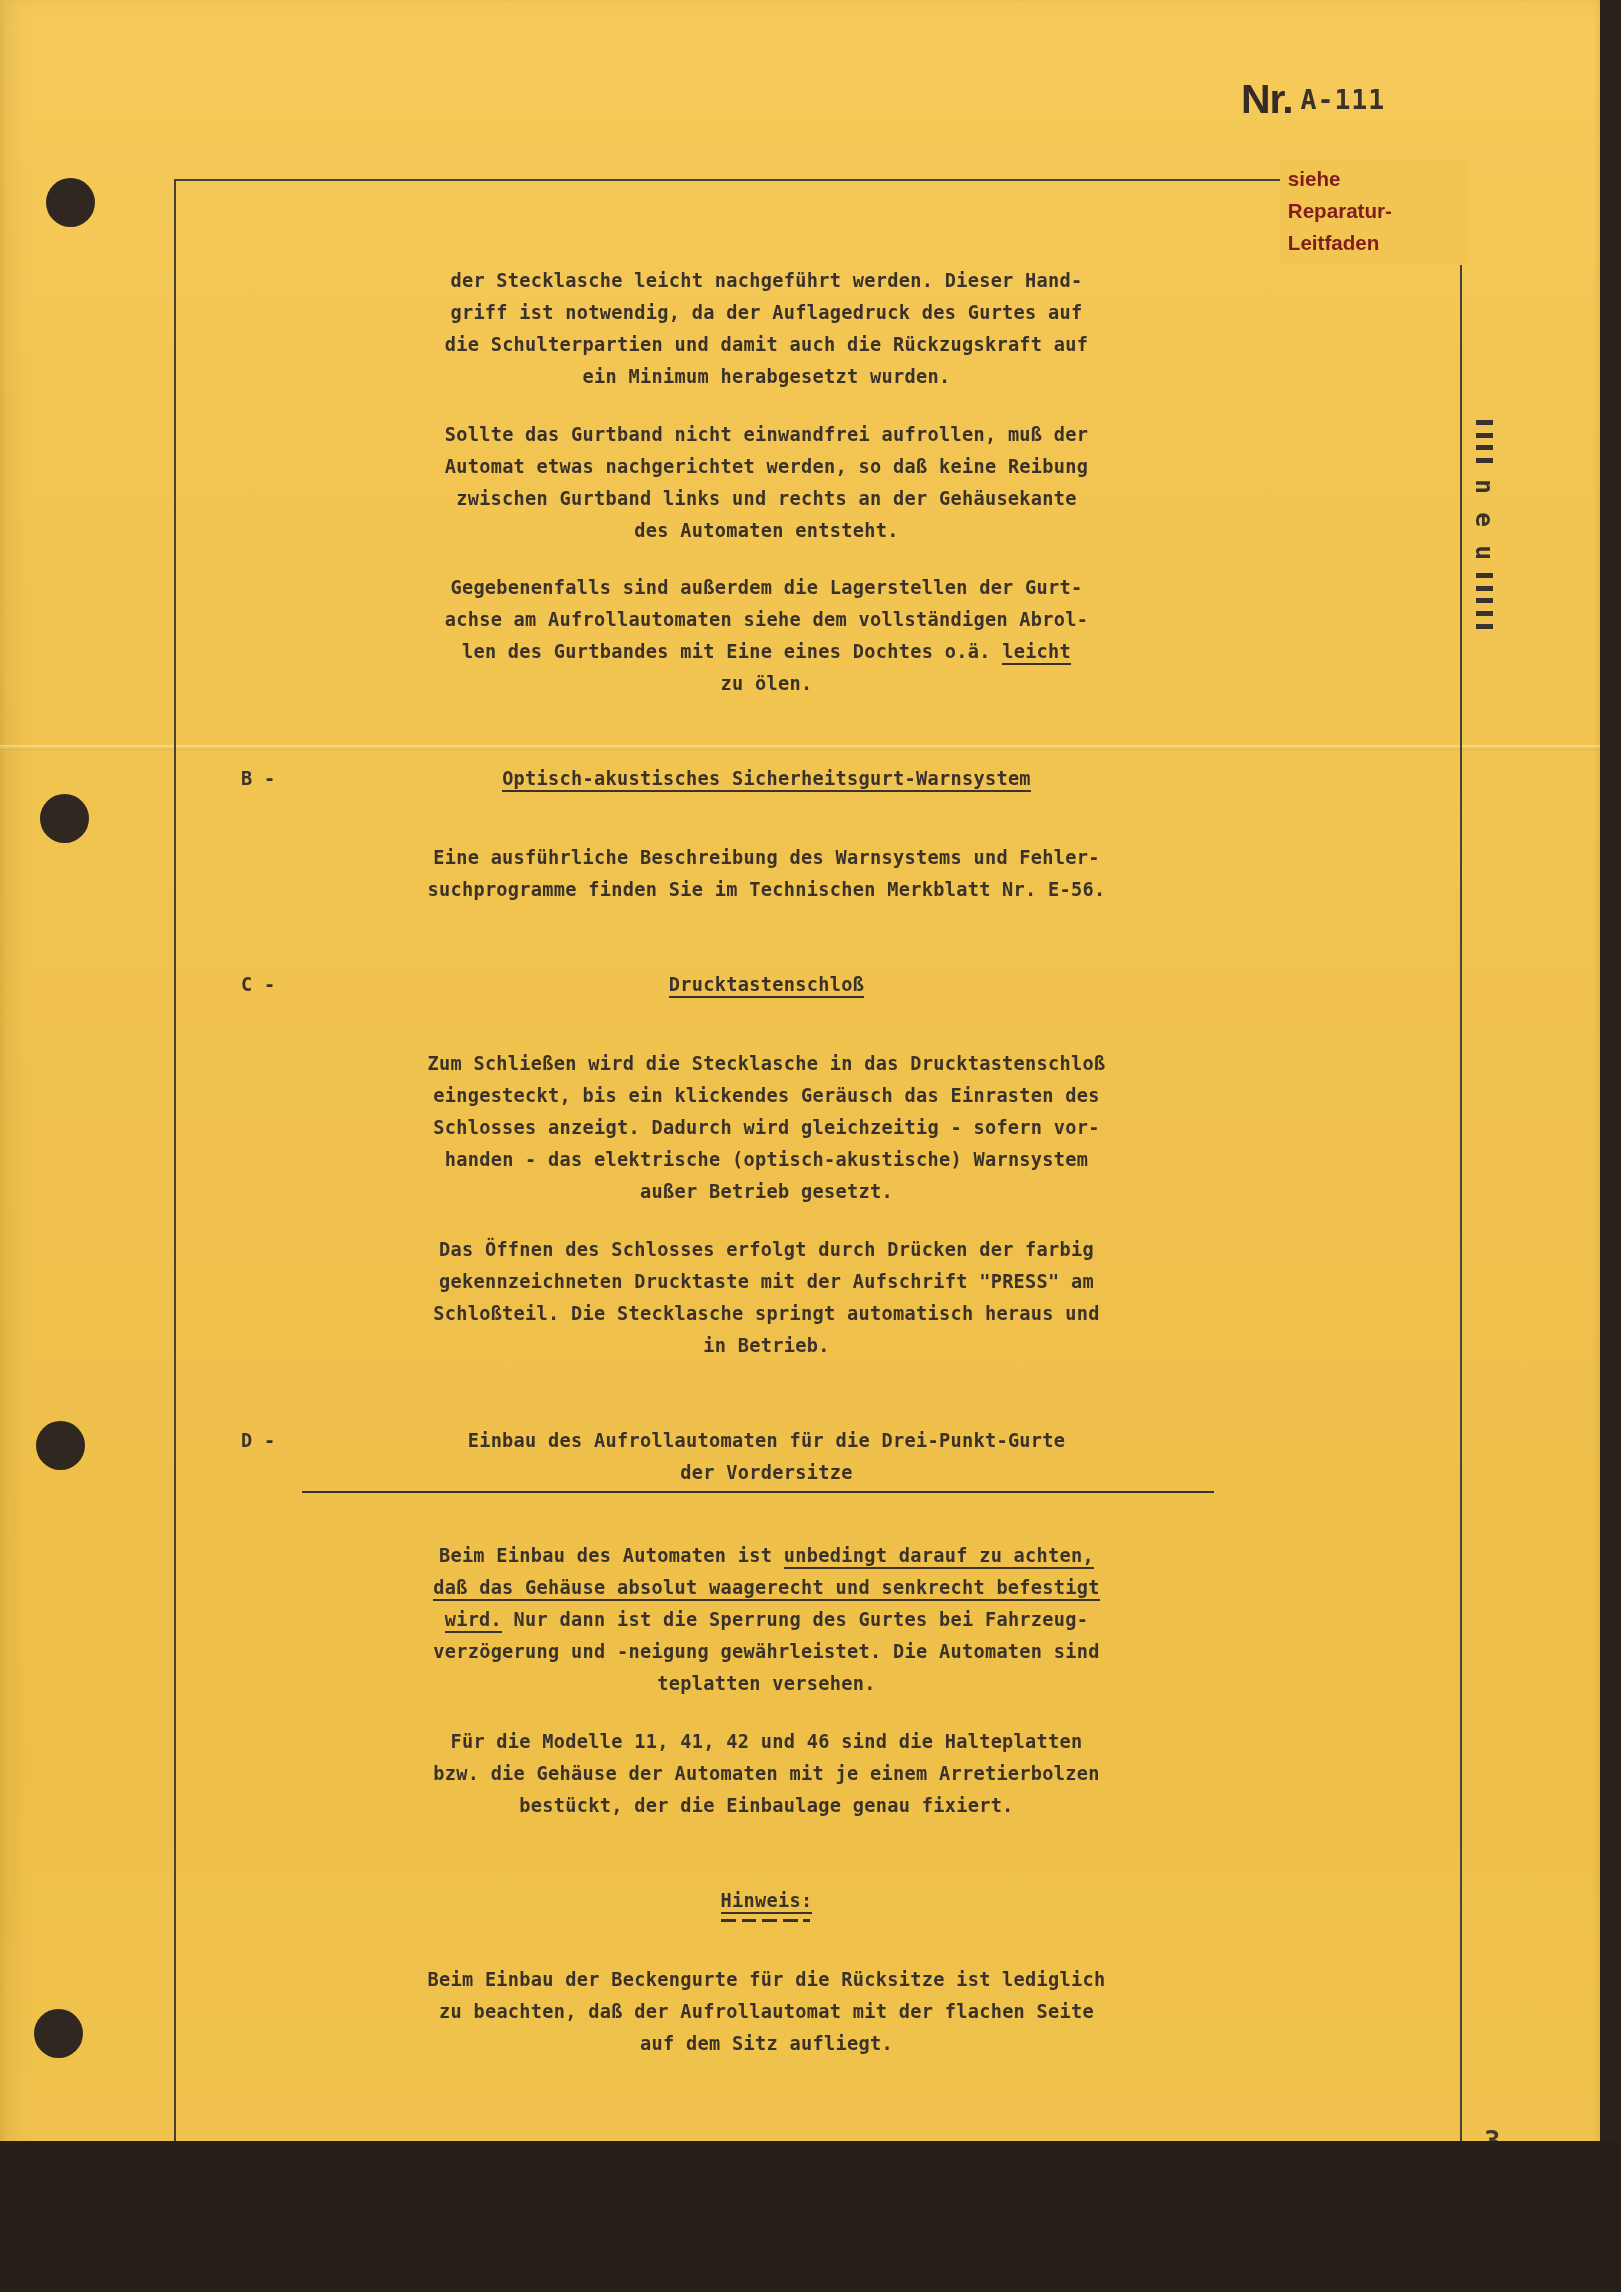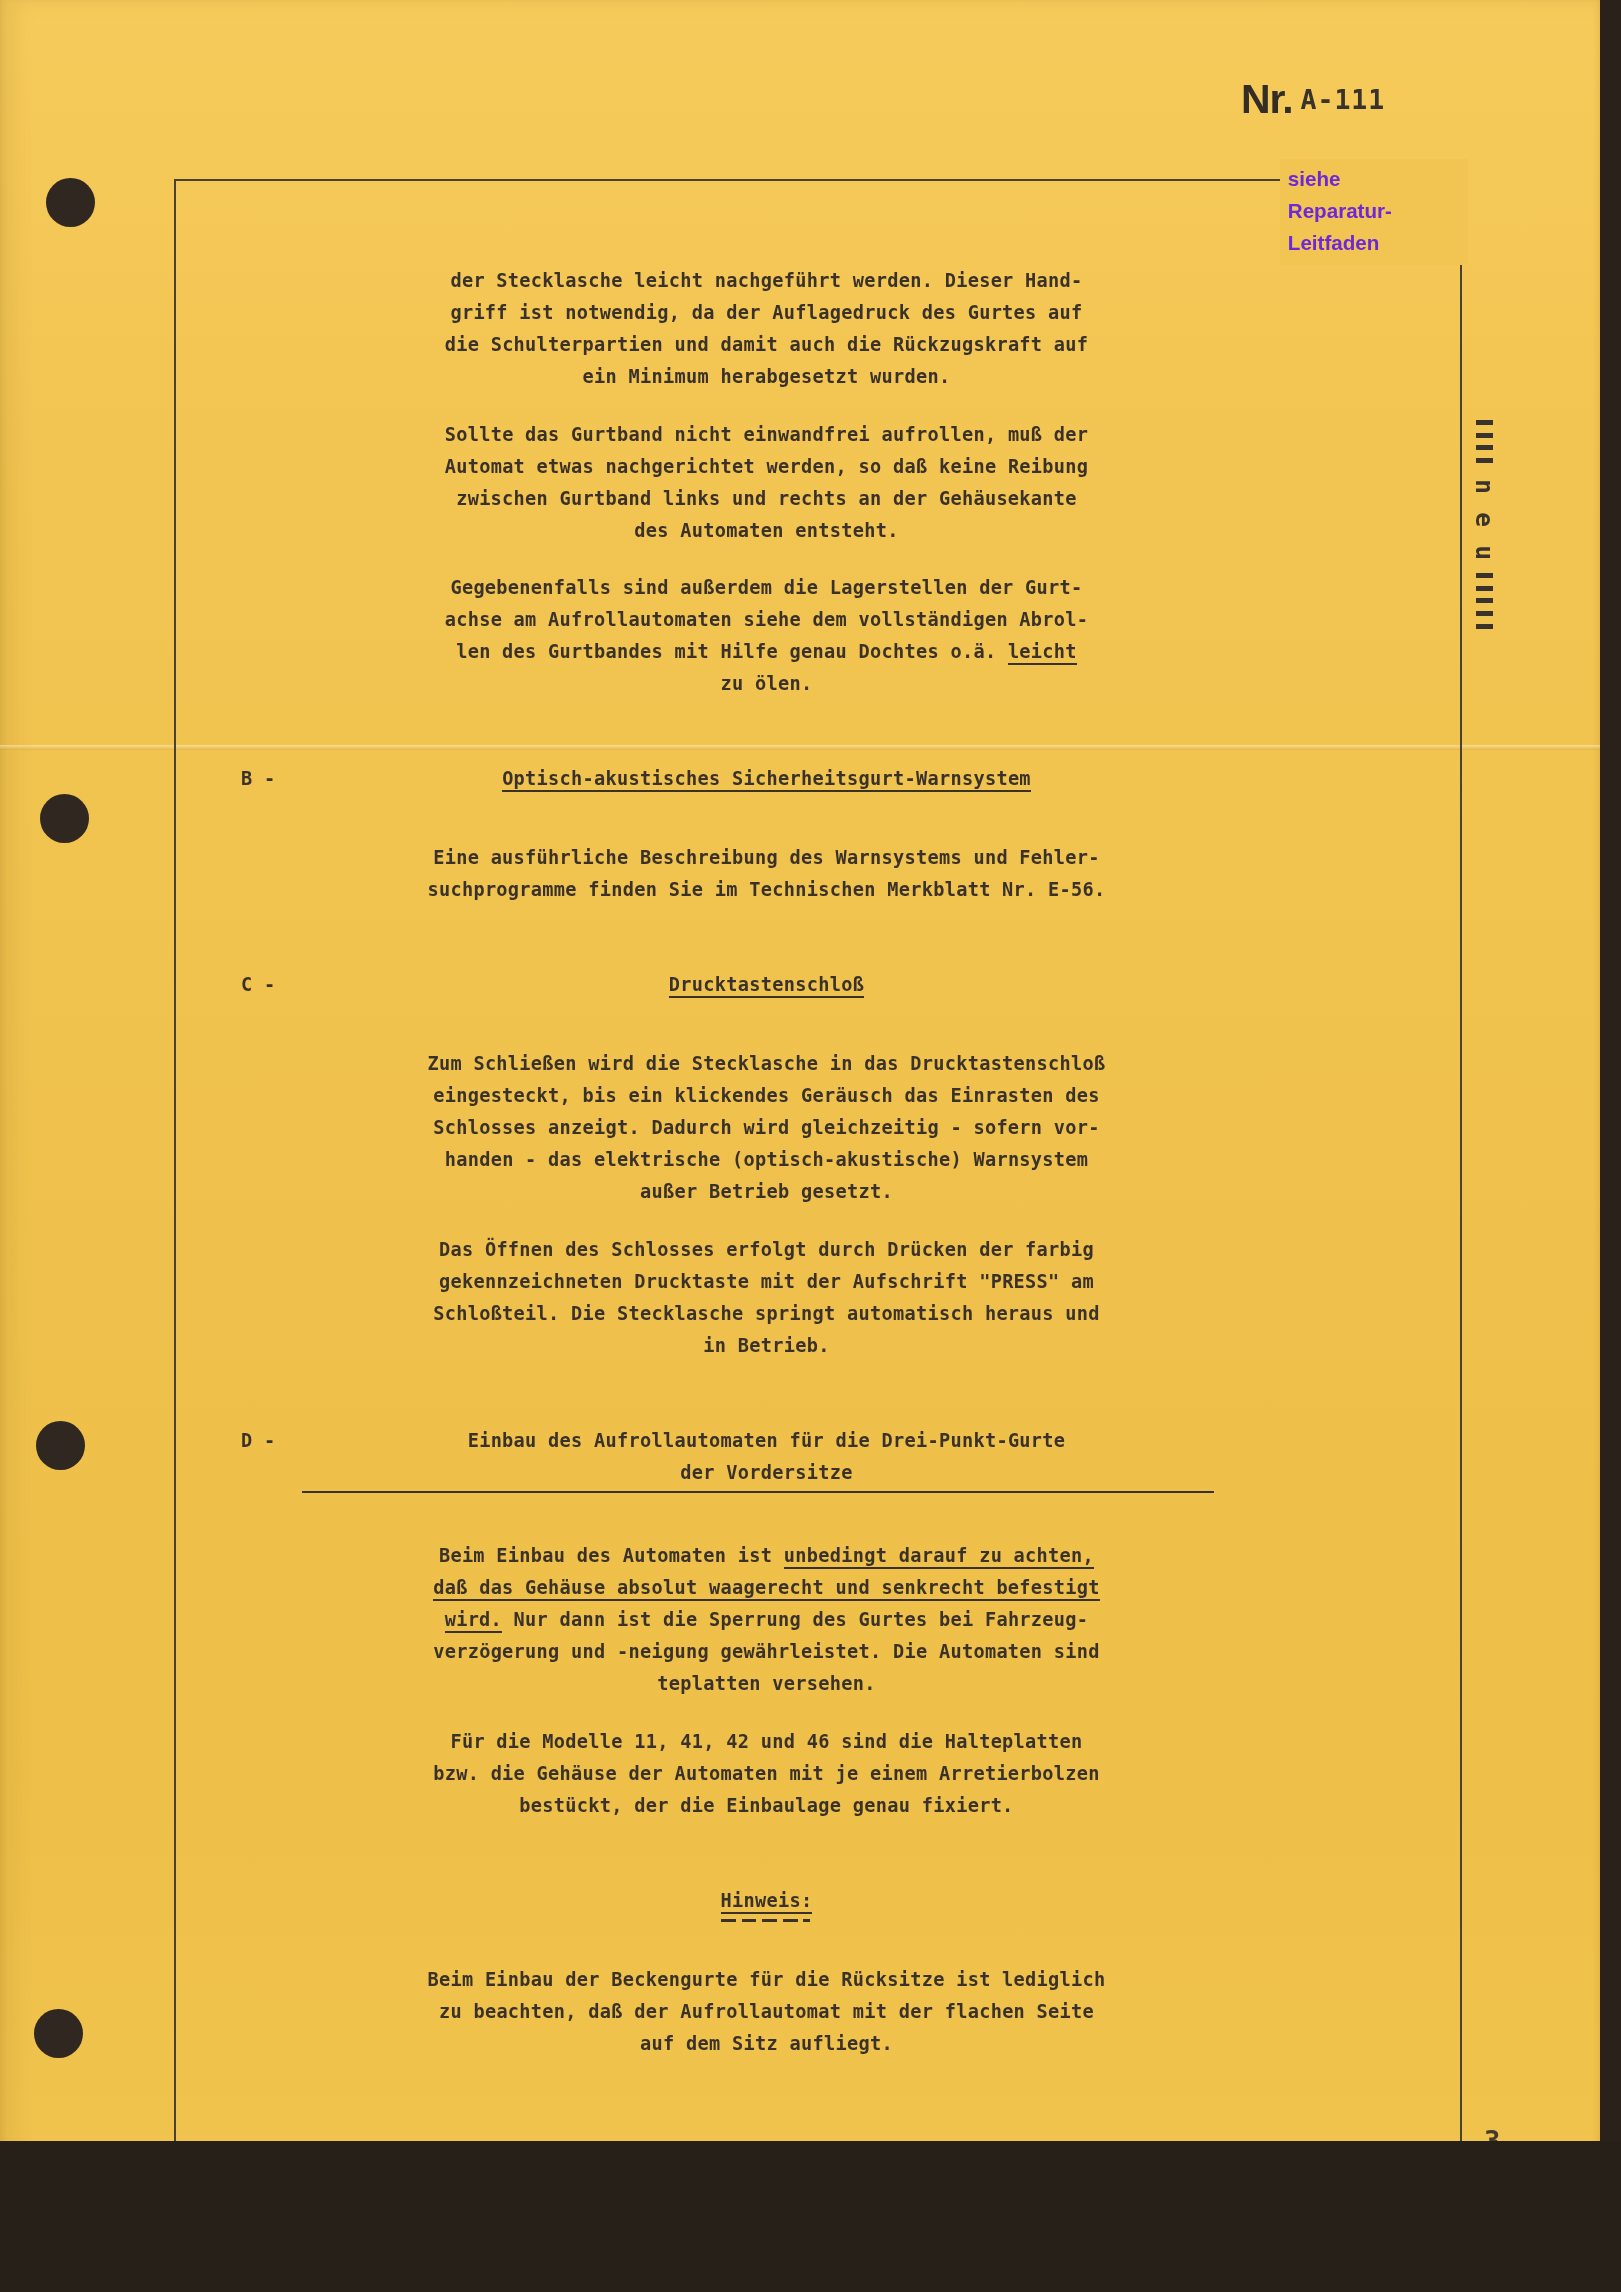--- a/index.html
+++ b/index.html
@@ -15,21 +15,21 @@
   .hole{position:absolute;width:49px;height:49px;border-radius:50%;background:#2f2720;}
   
   #cbox{position:absolute;left:174px;top:179px;width:1288px;height:1982px;
         border:2px solid #4a4136;box-sizing:border-box;}
   
   #docnum{position:absolute;left:1241px;top:76px;color:#332d25;white-space:nowrap;}
   #docnum .nr{font-family:"Liberation Sans",sans-serif;font-weight:700;font-size:41px;letter-spacing:-1px;}
   #docnum .code{font-size:26.5px;font-weight:700;letter-spacing:1px;vertical-align:3.9px;margin-left:7.8px;color:#3a332b;}
   
   #mnote{position:absolute;left:1280px;top:159px;width:180px;padding:3.9px 0 5.9px 7.8px;background:#f2c451;
-         font-family:"Liberation Sans",sans-serif;font-weight:700;font-size:20.6px;line-height:32px;color:#6d28d9;}
+         font-family:"Liberation Sans",sans-serif;font-weight:700;font-size:20.6px;line-height:32px;color:#7f1d1d;}
   
   #neu{position:absolute;left:1470px;top:420px;width:29px;display:flex;flex-direction:column;
        align-items:center;gap:7.8px;color:#3a332b;}
   .dash-col{width:16.7px;background:repeating-linear-gradient(180deg,#3a332b 0 4.9px,transparent 4.9px 12.7px);}
   .neu-ch{display:inline-block;transform:rotate(90deg);font-size:24.5px;font-weight:700;line-height:23.5px;}
   
   #typed{position:absolute;left:241px;top:265px;width:990px;
          font-weight:700;font-size:18.6px;line-height:32px;letter-spacing:0.3px;color:#3a322a;text-align:center;}
   .block{position:relative;}
   .para{padding-left:61px;margin-top:25.5px;}
@@ -88,21 +88,21 @@
       </div>
       <div class="block para">
         <div class="line"><span>Sollte das Gurtband nicht einwandfrei aufrollen, muß der</span></div>
         <div class="line"><span>Automat etwas nachgerichtet werden, so daß keine Reibung</span></div>
         <div class="line"><span>zwischen Gurtband links und rechts an der Gehäusekante</span></div>
         <div class="line"><span>des Automaten entsteht.</span></div>
       </div>
       <div class="block para">
         <div class="line"><span>Gegebenenfalls sind außerdem die Lagerstellen der Gurt-</span></div>
         <div class="line"><span>achse am Aufrollautomaten siehe dem vollständigen Abrol-</span></div>
-        <div class="line"><span>len des Gurtbandes mit Hilfe genau Dochtes o.ä. </span><span class="u">leicht</span></div>
+        <div class="line"><span>len des Gurtbandes mit Eine eines Dochtes o.ä. </span><span class="u">leicht</span></div>
         <div class="line"><span>zu ölen.</span></div>
       </div>
       <div class="block heading">
         <span class="letter">B -</span>
         <div class="line"><span class="u">Optisch-akustisches Sicherheitsgurt-Warnsystem</span></div>
       </div>
       <div class="block para">
         <div class="line"><span>Eine ausführliche Beschreibung des Warnsystems und Fehler-</span></div>
         <div class="line"><span>suchprogramme finden Sie im Technischen Merkblatt Nr. E-56.</span></div>
       </div>

